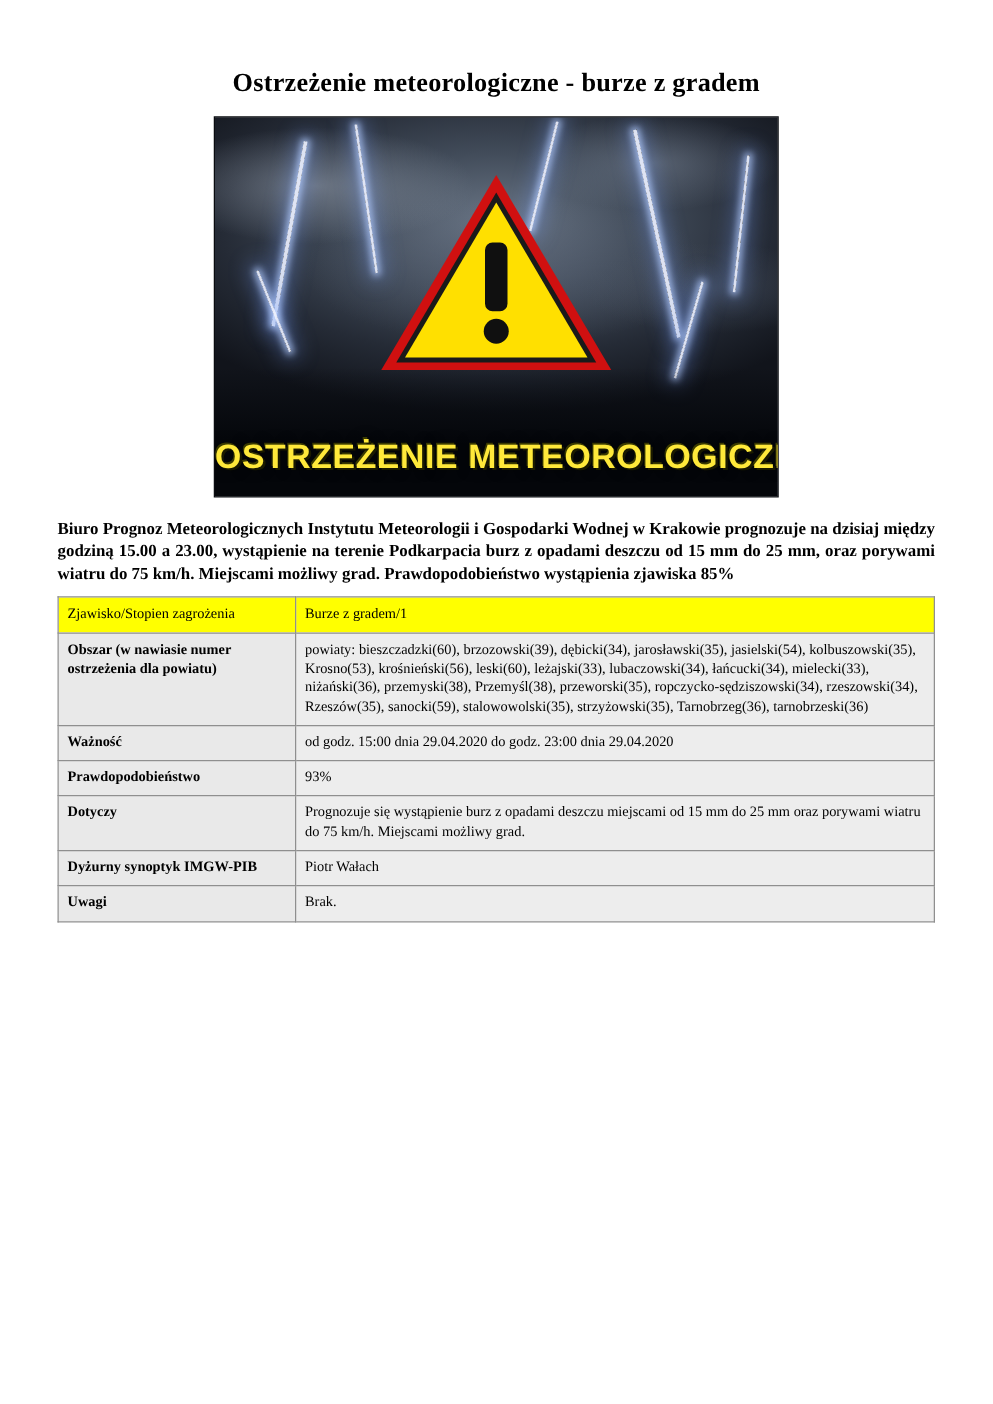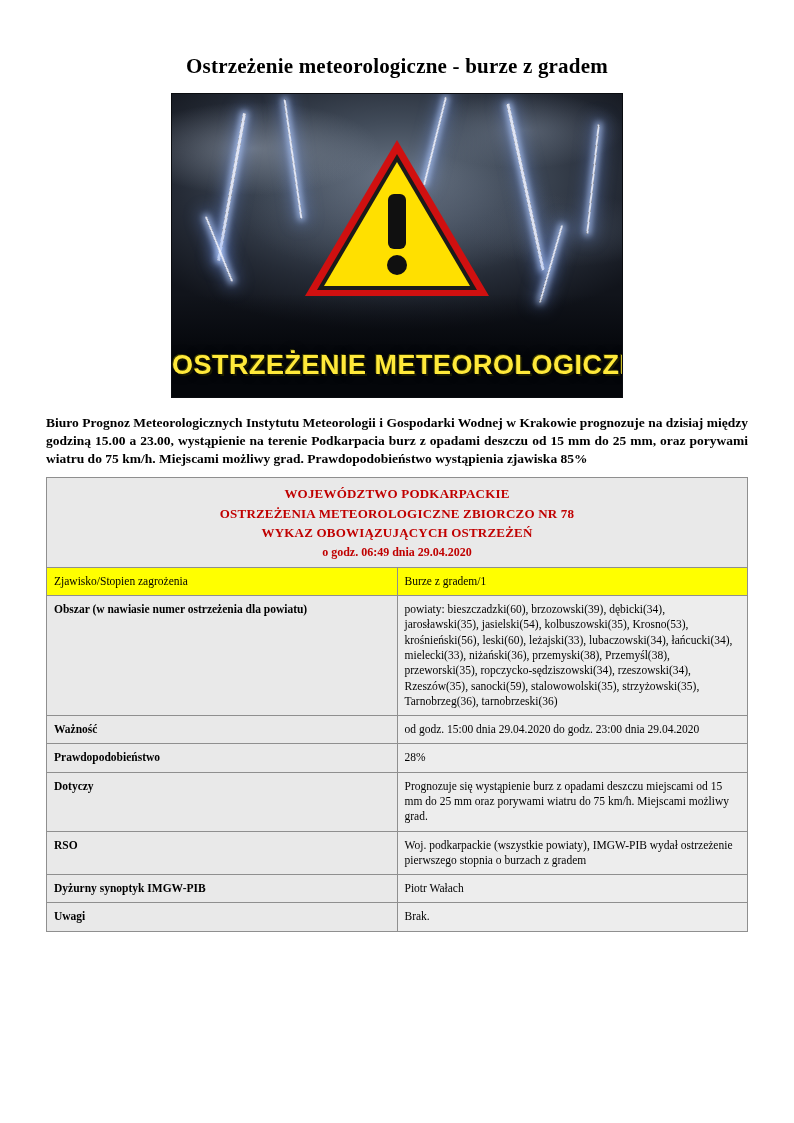--- a/index.html
+++ b/index.html
@@ -178,59 +178,47 @@
       <circle cx="95" cy="131" r="10" fill="#101010"></circle>
     </svg>
 
     <div class="hero-caption">OSTRZEŻENIE METEOROLOGICZNE</div>
   </div>
 
   <p class="lead">Biuro Prognoz Meteorologicznych Instytutu Meteorologii i Gospodarki Wodnej w Krakowie prognozuje na dzisiaj między godziną 15.00 a 23.00, wystąpienie na terenie Podkarpacia  burz z opadami deszczu od 15 mm do 25 mm, oraz porywami wiatru do 75 km/h. Miejscami możliwy grad.  Prawdopodobieństwo wystąpienia zjawiska 85%</p>
 
   <table class="warn">
     <tbody>
-      <tr>
-        <td class="head-cell" colspan="2">
-          <div class="hdr-line">WOJEWÓDZTWO PODKARPACKIE</div>
-          <div class="hdr-line">OSTRZEŻENIA METEOROLOGICZNE ZBIORCZO NR 78</div>
-          <div class="hdr-line">WYKAZ OBOWIĄZUJĄCYCH OSTRZEŻEŃ</div>
-          <div class="hdr-sub">o godz. 06:49 dnia 29.04.2020</div>
-        </td>
-      </tr>
 
       <tr class="hl">
         <td class="label">Zjawisko/Stopien zagrożenia</td>
         <td class="value">Burze z gradem/1</td>
       </tr>
 
       <tr>
         <td class="label">Obszar (w nawiasie numer ostrzeżenia dla powiatu)</td>
         <td class="value">powiaty: bieszczadzki(60), brzozowski(39), dębicki(34), jarosławski(35), jasielski(54), kolbuszowski(35), Krosno(53), krośnieński(56), leski(60), leżajski(33), lubaczowski(34), łańcucki(34), mielecki(33), niżański(36), przemyski(38), Przemyśl(38), przeworski(35), ropczycko-sędziszowski(34), rzeszowski(34), Rzeszów(35), sanocki(59), stalowowolski(35), strzyżowski(35), Tarnobrzeg(36), tarnobrzeski(36)</td>
       </tr>
 
       <tr>
         <td class="label">Ważność</td>
         <td class="value">od godz. 15:00 dnia 29.04.2020 do godz. 23:00 dnia 29.04.2020</td>
       </tr>
 
       <tr>
         <td class="label">Prawdopodobieństwo</td>
-        <td class="value">28%</td>
+        <td class="value">93%</td>
       </tr>
 
       <tr>
         <td class="label">Dotyczy</td>
         <td class="value">Prognozuje się wystąpienie burz z opadami deszczu miejscami od 15 mm do 25 mm oraz porywami wiatru do 75 km/h. Miejscami możliwy grad.</td>
       </tr>
 
 
-      <tr>
-        <td class="label">RSO</td>
-        <td class="value">Woj. podkarpackie (wszystkie powiaty), IMGW-PIB wydał ostrzeżenie pierwszego stopnia o burzach z gradem</td>
-      </tr>
 
       <tr>
         <td class="label">Dyżurny synoptyk IMGW-PIB</td>
         <td class="value">Piotr Wałach</td>
       </tr>
 
       <tr>
         <td class="label">Uwagi</td>
         <td class="value">Brak.</td>
       </tr>

